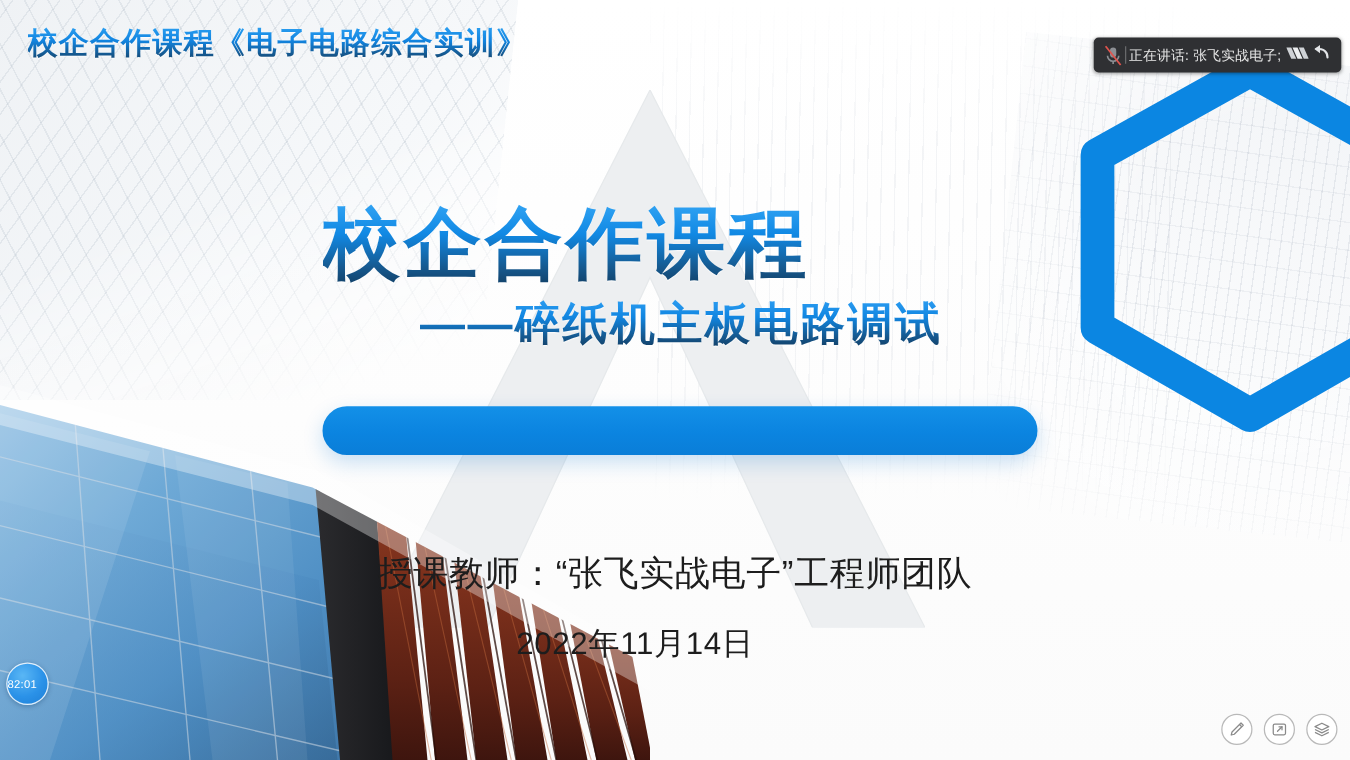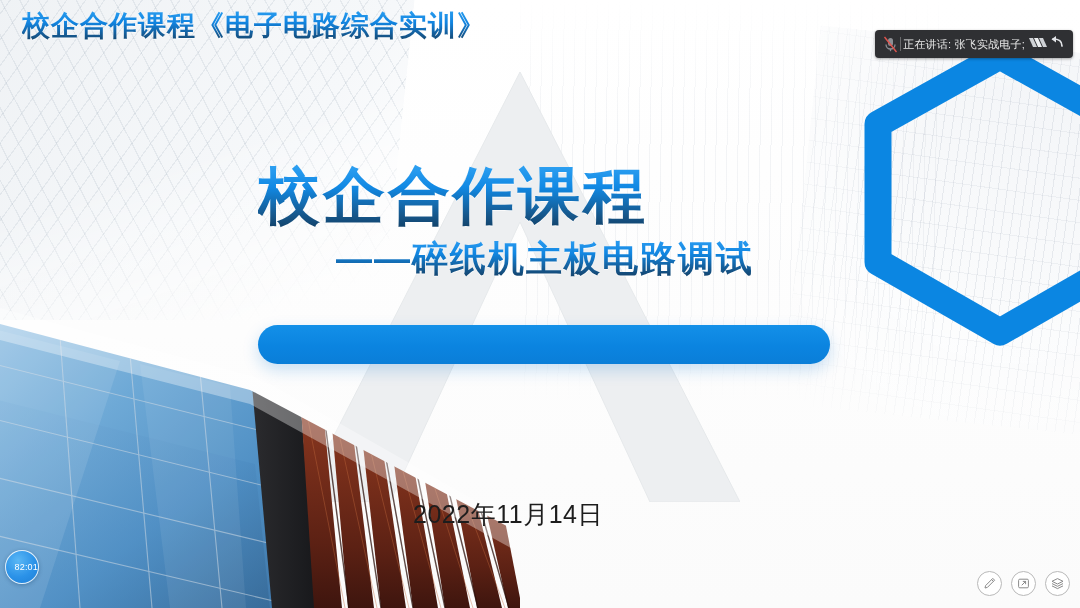--- a/index.html
+++ b/index.html
@@ -80,22 +80,22 @@
   .hexagon {
     position: absolute;
     right: -70px; top: 44px;
     width: 300px; height: 330px;
   }
   .hexagon svg { display:block; width:100%; height:100%; }
 
   
   .kicker {
     position: absolute;
-    left: 22px; top: 8px;
-    font-size: 28px;
+    left: 22px; top: 20px;
+    font-size: 24px;
     font-weight: 700;
     letter-spacing: 1px;
     line-height: 1.25;
     white-space: nowrap;
     background: linear-gradient(180deg, #2fa2f2 0%, #1184e0 42%, #15588f 78%, #123f63 100%);
     -webkit-background-clip: text;
             background-clip: text;
     color: transparent;
     -webkit-text-fill-color: transparent;
     text-shadow: none;
@@ -204,29 +204,29 @@
     display: flex;
     align-items: center;
     gap: 3px;
     margin-left: 2px;
     flex: 0 0 auto;
   }
 
   
   .timer-bubble {
     position: absolute;
-    left: 5px; top: 550px;
+    left: 5px; top: 530px;
     width: 32px; height: 32px;
     border-radius: 50%;
     background: radial-gradient(circle at 38% 30%, #5ab7f5 0%, #2b92e8 55%, #1d7ed6 100%);
     border: 1.5px solid rgba(255,255,255,0.85);
     box-shadow: 0 1px 4px rgba(0,40,80,0.30);
     display: flex;
     align-items: center;
-    justify-content: flex-end;
+    justify-content: flex-start;
     color: #ffffff;
     font-size: 9px;
     letter-spacing: 0.2px;
   }
 
   
   .tool-row {
     position: absolute;
     right: 10px; bottom: 12px;
     display: flex;
@@ -358,20 +358,21 @@
 
   <div class="kicker">校企合作课程《电子电路综合实训》</div>
 
   <div class="title-block">
     <div class="title-line1">校企合作课程</div>
     <div class="title-line2">——碎纸机主板电路调试</div>
   </div>
 
   <div class="blue-pill"></div>
 
+  <div class="credit-teacher">授课教师：“张飞实战电子”工程师团队</div>
   <div class="credit-date">2022年11月14日</div>
 
   <div class="speaking-bar">
     <span class="speaking-mic">
       <svg width="15" height="17" viewBox="0 0 15 17" xmlns="http://www.w3.org/2000/svg">
         <rect x="5" y="2" width="5" height="8" rx="2.5" fill="#8d8f94"></rect>
         <path d="M3 8.5 a4.5 4.5 0 0 0 9 0" fill="none" stroke="#8d8f94" stroke-width="1.3"></path>
         <path d="M7.5 13 L7.5 15.2" stroke="#8d8f94" stroke-width="1.3"></path>
         <path d="M1.5 1 L13.5 16" stroke="#e0544e" stroke-width="1.4"></path>
       </svg>

